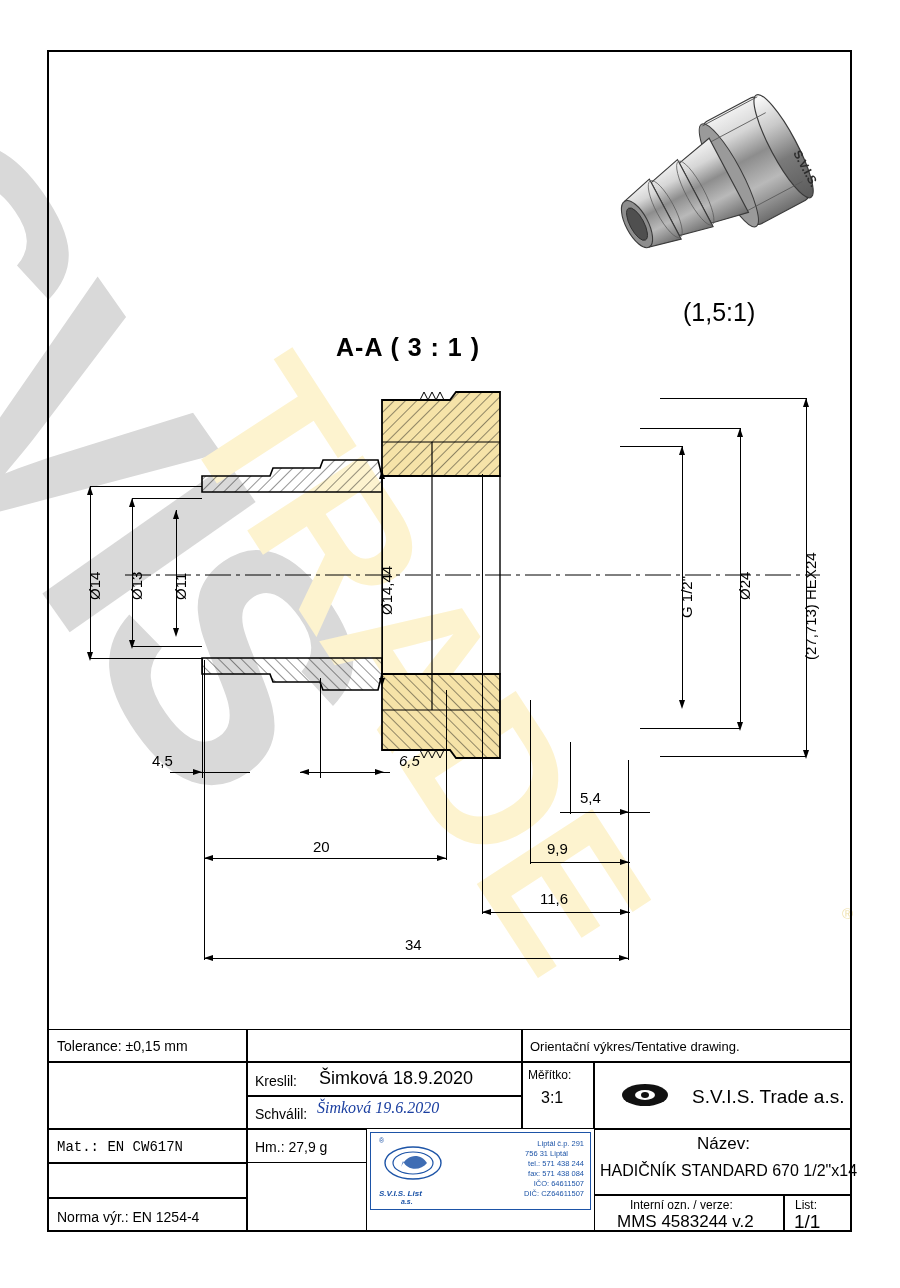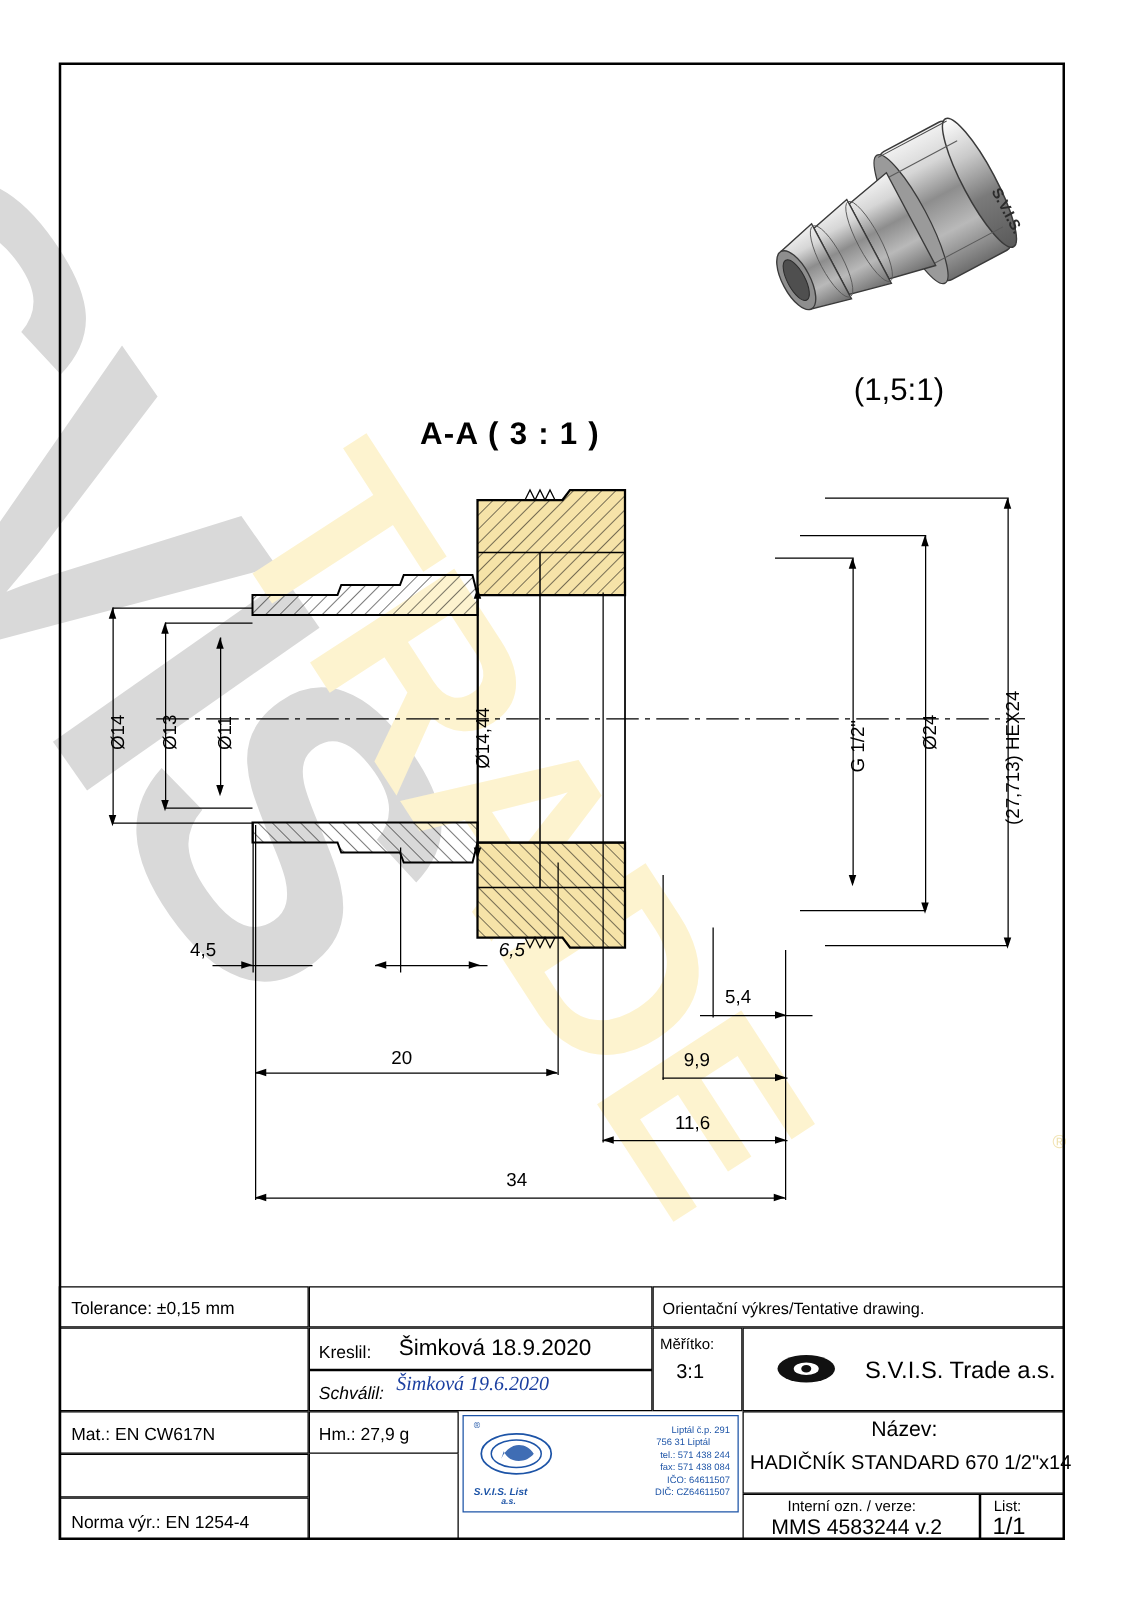--- a/index.html
+++ b/index.html
@@ -228,33 +228,33 @@
     <div class="cell" style="left:475px;top:0;width:330px;height:33px;"></div>
     <div class="txt" style="left:483px;top:10px;font-size:13px;">Orientační výkres/Tentative drawing.</div>
 
     <div class="cell" style="left:0;top:33px;width:200px;height:67px;"></div>
 
     <div class="cell" style="left:200px;top:33px;width:275px;height:34px;"></div>
     <div class="txt" style="left:208px;top:44px;">Kreslil:</div>
     <div class="txt" style="left:272px;top:39px;font-size:18px;">Šimková 18.9.2020</div>
 
     <div class="cell" style="left:200px;top:67px;width:275px;height:33px;"></div>
-    <div class="txt" style="left:208px;top:77px;font-style:italic;">Schválil:</div>
+    <div class="txt" style="left:208px;top:77px;">Schválil:</div>
     <div class="sig" style="left:270px;top:70px;">Šimková  19.6.2020</div>
 
     <div class="cell" style="left:475px;top:33px;width:72px;height:67px;"></div>
     <div class="txt" style="left:481px;top:39px;font-size:12px;">Měřítko:</div>
     <div class="txt" style="left:494px;top:60px;font-size:16px;">3:1</div>
 
     <div class="cell" style="left:547px;top:33px;width:258px;height:67px;"></div>
     <div class="logo-oval" style="left:575px;top:55px;"></div>
     <div class="txt" style="left:645px;top:57px;font-size:19px;">S.V.I.S. Trade a.s.</div>
 
     <div class="cell" style="left:0;top:100px;width:200px;height:34px;"></div>
-    <div class="txt" style="left:10px;top:110px;">Mat.: EN CW617N</div>
+    <div class="txt" style="left:10px;top:110px;font-family:Liberation Mono, monospace;">Mat.: EN CW617N</div>
 
     <div class="cell" style="left:200px;top:100px;width:120px;height:34px;"></div>
     <div class="txt" style="left:208px;top:110px;">Hm.: 27,9 g</div>
 
     <div class="cell" style="left:320px;top:100px;width:227px;height:103px;border:none;"></div>
     <div class="stamp" style="left:323px;top:103px;width:221px;height:78px;">
       <svg style="position:absolute;left:10px;top:8px;" width="64" height="48">
         <ellipse cx="32" cy="22" rx="28" ry="16" fill="none" stroke="#1d54a7" stroke-width="1.4"></ellipse>
         <ellipse cx="32" cy="22" rx="20" ry="11" fill="none" stroke="#1d54a7" stroke-width="1.2"></ellipse>
         <path d="M20,26 C26,12 40,12 46,22 C40,30 26,30 22,20" fill="#1d54a7" opacity="0.85"></path>

